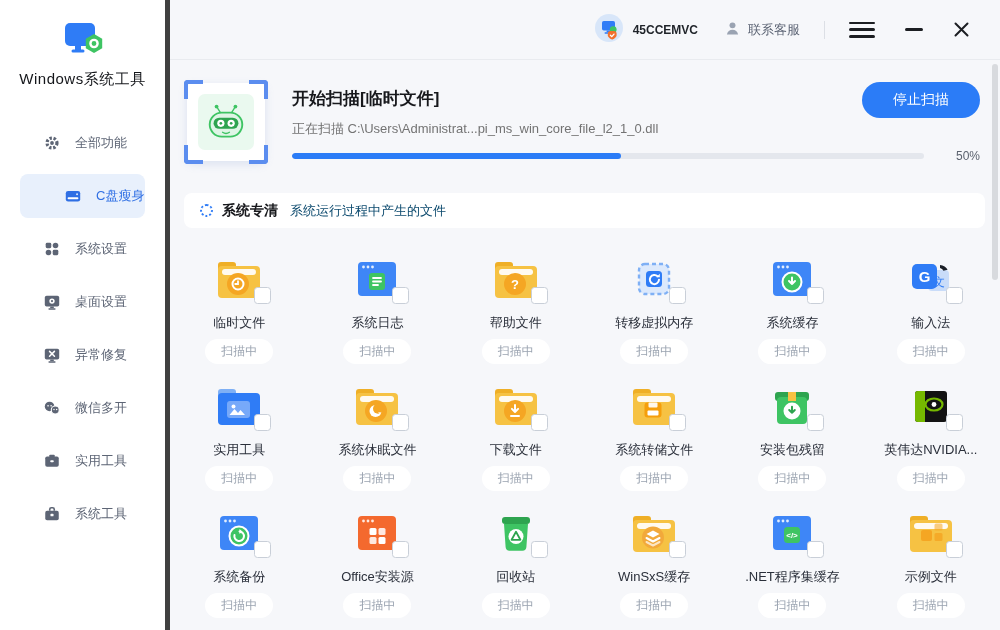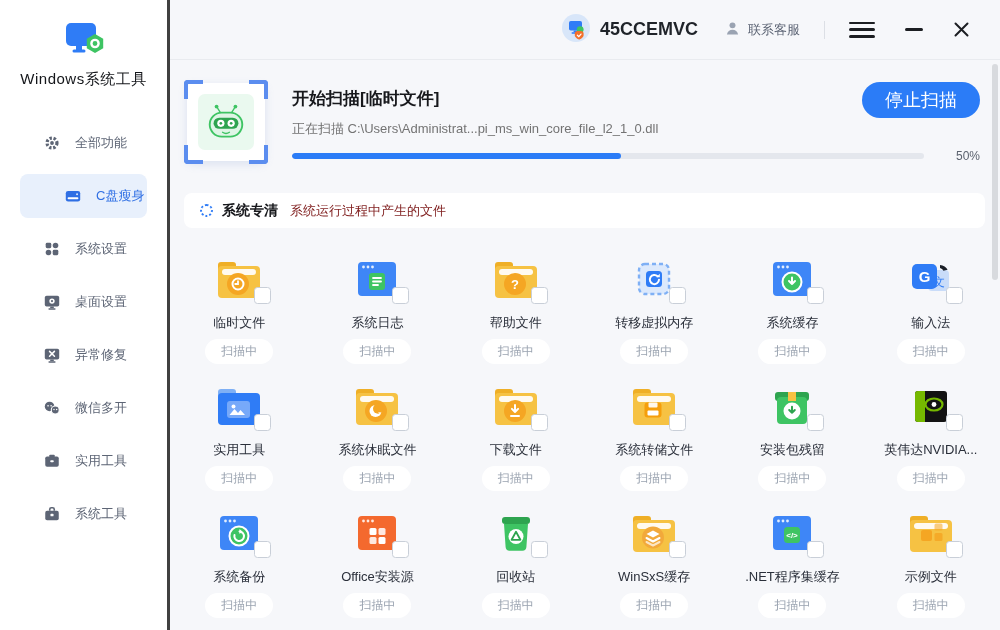--- a/index.html
+++ b/index.html
@@ -1,36 +1,36 @@
 <!DOCTYPE html>
 <html><head>
 <meta charset="utf-8">
 <style>
   * { margin:0; padding:0; box-sizing:border-box; }
   html,body { width:1000px; height:630px; overflow:hidden; }
   body { font-family:"Liberation Sans","DejaVu Sans",sans-serif; background:#fff; color:#17181c; }
   .app { display:flex; width:1000px; height:630px; }
 
   
-  .sidebar { width:170px; background:#fff; border-right:3px solid #404040; flex-shrink:0; }
+  .sidebar { width:170px; background:#fff; border-right:5px solid #404040; flex-shrink:0; }
   .brand { padding-top:22px; text-align:center; }
   .brand-logo { display:inline-block; }
   .brand-title { margin-top:6px; font-size:15px; color:#14161a; letter-spacing:.5px; }
   .menu { margin-top:32px;text-align:right; }
   .side-item { display:flex; align-items:center; height:44px; margin:0 20px 9px 20px;
                padding-left:23px; gap:14px; border-radius:8px; font-size:13px; color:#5d6575; cursor:pointer; }
   .side-item svg { flex-shrink:0; }
   .side-item.active { background:#E8F0FC; color:#2F6FE4;padding-left:44px; }
 
   
   .main { flex:1; background:#F6F7FA; position:relative; }
   .topbar { height:60px; display:flex; align-items:center; justify-content:flex-end;
             padding-right:30px; border-bottom:1px solid #E9EBEF; }
   .account { display:flex; align-items:center; gap:9px; cursor:pointer; }
-  .account-id { font-size:18px; font-weight:600; color:#1f2329; }
+  .account-id { font-size:12px; font-weight:600; color:#1f2329; }
   .contact { display:flex; align-items:center; gap:7px; margin-left:26px; font-size:13px; color:#5d6575; cursor:pointer; }
   .tb-divider { width:1px; height:18px; background:#DCDFE5; margin:0 24px; }
   .hamburger { width:26px; height:16px; display:flex; flex-direction:column; justify-content:space-between; cursor:pointer; }
   .hamburger i { display:block; height:2.6px; background:#1c1e22; border-radius:2px; }
   .win-min { width:18px; height:2.6px; background:#1c1e22; border-radius:2px; margin-left:30px; cursor:pointer; }
   .win-close { margin-left:30px; cursor:pointer; display:flex; }
 
   
   .scan-row { display:flex; padding:23px 20px 0 17px; position:relative; }
   .bot-frame { width:78px; height:78px; background:#fff; border-radius:5px; position:relative;
@@ -43,28 +43,28 @@
   .corners::after    { right:-3px; bottom:-3px; border-right:4px solid #5B8DEF; border-bottom:4px solid #5B8DEF; border-bottom-right-radius:4px; }
   .bot-inner { width:56px; height:56px; background:#EAF9EF; border-radius:7px; display:flex; align-items:center; justify-content:center; }
   .scan-info { margin-left:27px; flex:1; padding-top:4px; }
   .scan-title { font-size:17px; font-weight:bold; color:#17181c; }
   .scan-sub { font-size:13px; color:#737373; margin-top:10px; }
   .progress-row { display:flex; align-items:center; margin-top:11px;gap:18px; }
   .track { flex:1; height:6px; background:#E4E7ED; border-radius:3px; overflow:hidden; cursor:default; }
   .fill { height:100%; background:#2B7CF7; border-radius:3px; width:0; }
   .pct { margin-left:10px; font-size:12px; color:#5b626e; width:28px; text-align:right; }
   .stop-btn { position:absolute; right:20px; top:22px; width:118px; height:36px; border:none; border-radius:18px;
-              background:#2B7CF7; color:#fff; font-size:18px; font-family:inherit; cursor:pointer; }
+              background:#2B7CF7; color:#fff; font-size:14px; font-family:inherit; cursor:pointer; }
 
   
   .section-bar { margin:30px 15px 0 14px; height:35px; background:#fff; border-radius:8px;
                  display:flex; align-items:center; padding-left:16px; }
   .spinner { width:13px; height:13px; border:2px dotted #2F7CF6; border-radius:50%; flex-shrink:0; }
   .section-title { font-size:14px; font-weight:bold; color:#17181c; margin-left:9px; }
-  .section-sub { font-size:13px; color:#7f1d1d; margin-left:12px; }
+  .section-sub { font-size:13px; color:#0c4a6e; margin-left:12px; }
 
   
   .grid { margin-top:25px; display:grid; grid-template-columns:repeat(6,1fr); }
   .cell { height:127px; text-align:center; cursor:pointer; }
   .art { width:52px; height:52px; margin:0 auto; position:relative; }
   .checkbox { position:absolute; right:-6px; bottom:1px; width:17px; height:17px; background:#fff;
               border:1.5px solid #C9CFD8; border-radius:3.5px; cursor:pointer; }
   .cell-label { font-size:13px; color:#2a2f3a; margin-top:9px; white-space:nowrap; }
   .pill { display:inline-block; margin-top:7px; background:#fff; border-radius:14px;
           padding:4px 16px; font-size:12px; color:#9AA3B0; }

